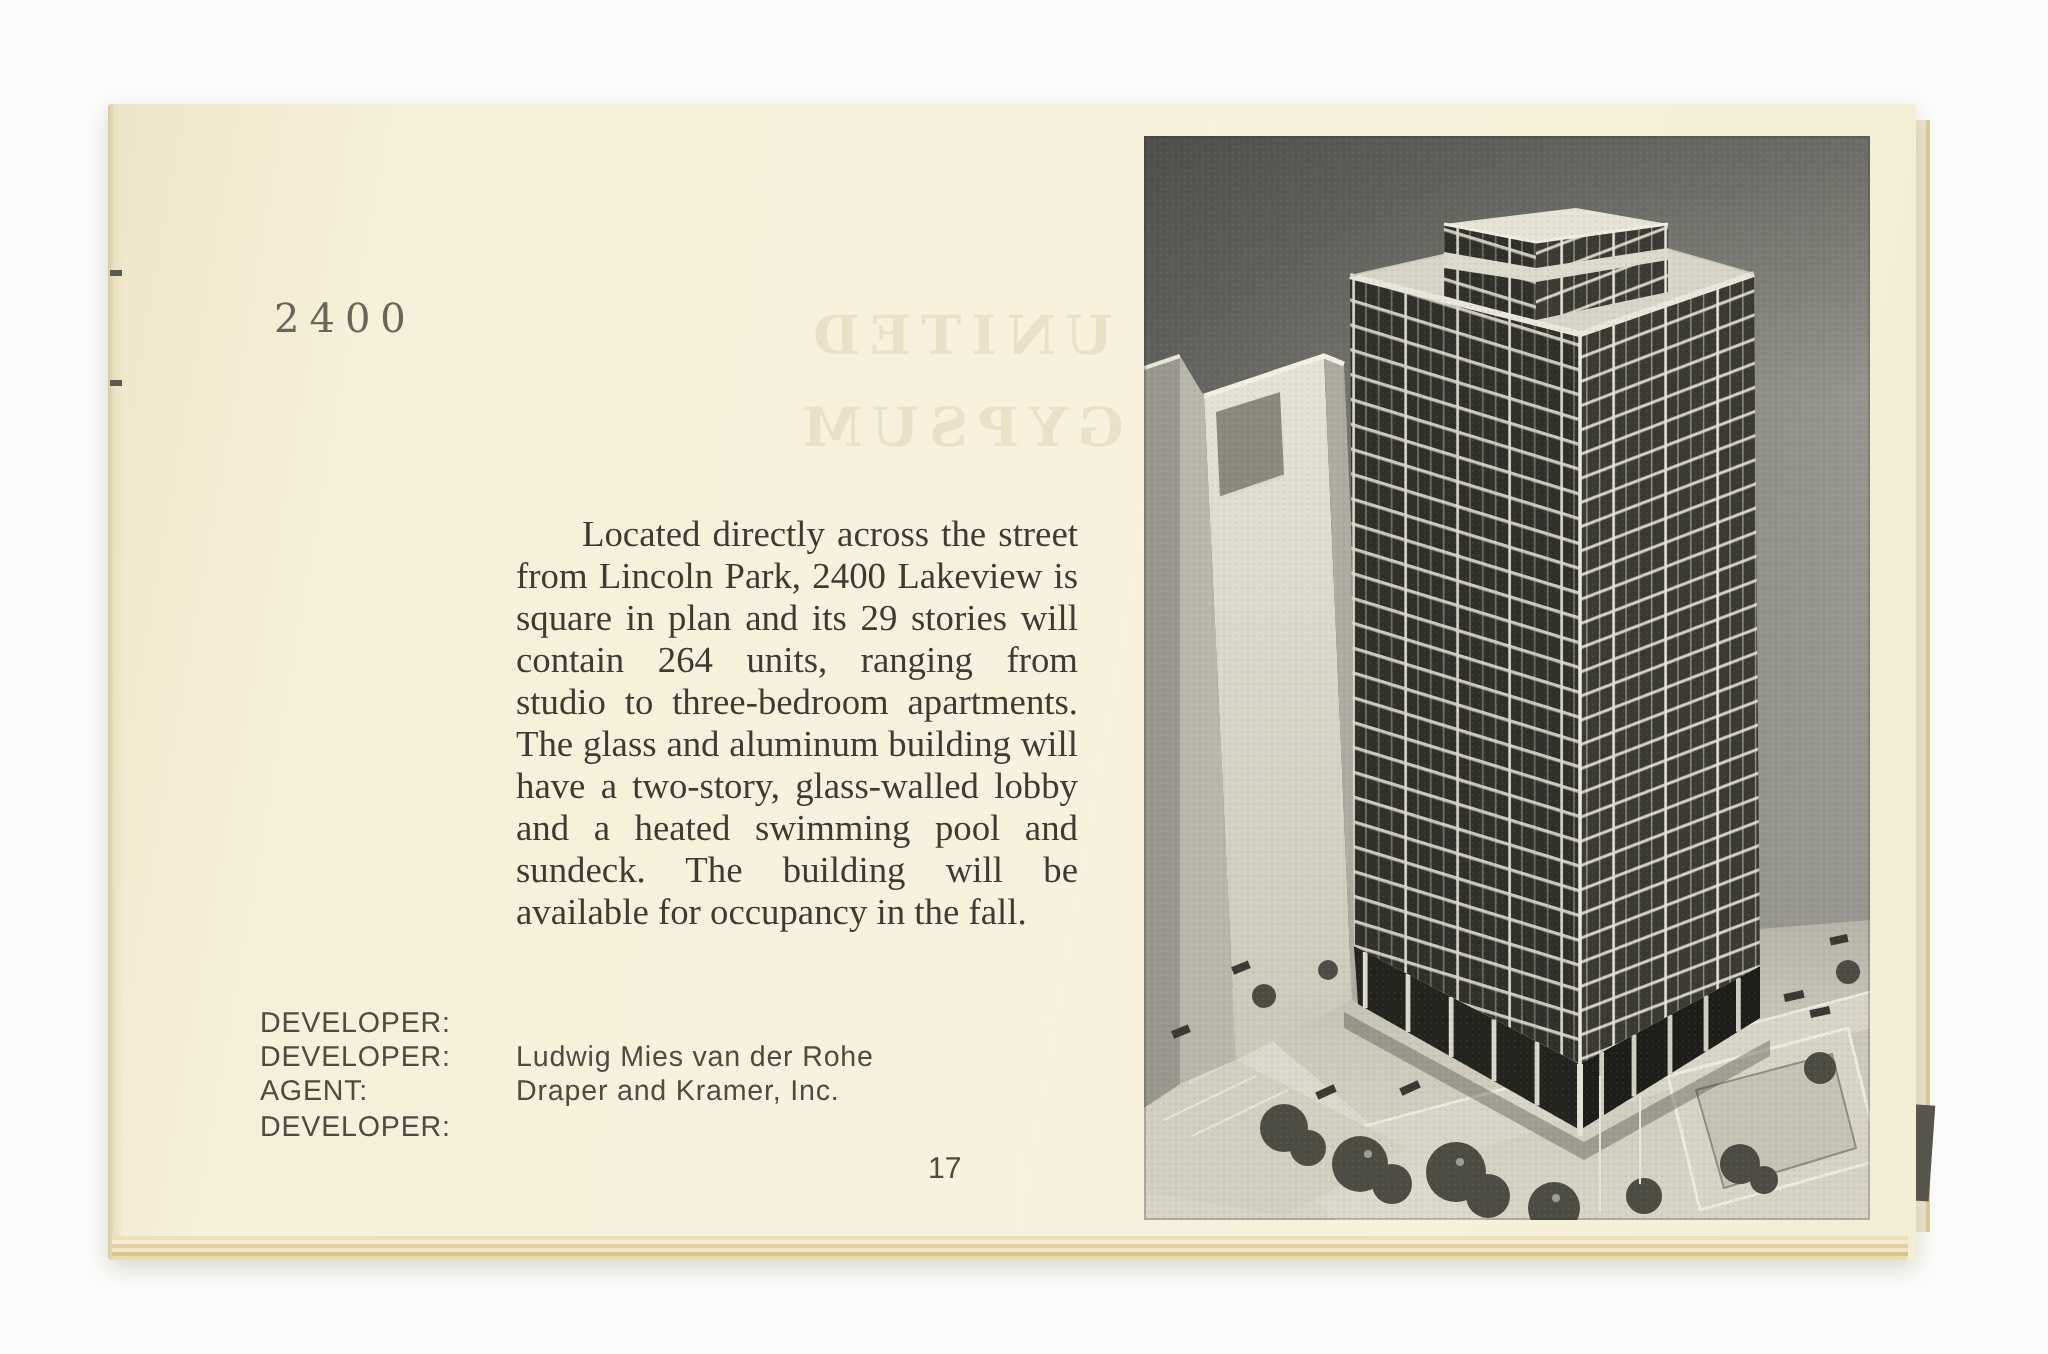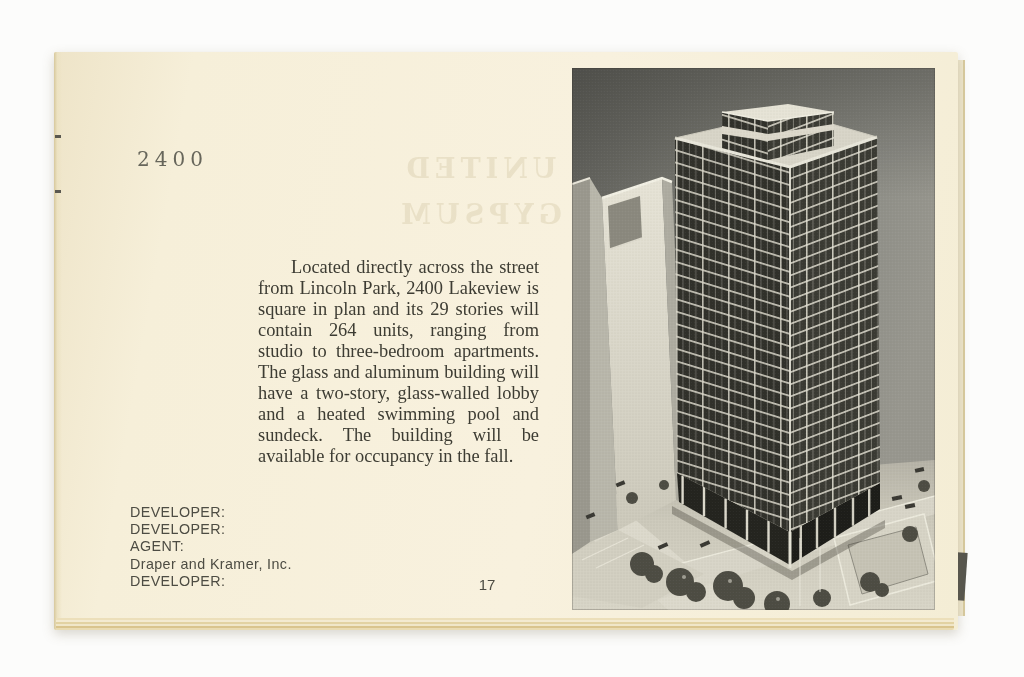--- a/index.html
+++ b/index.html
@@ -32,24 +32,24 @@
 
   .title { position:absolute; left:83px; top:78px; font-family:"DejaVu Serif", serif;
            font-size:20px; line-height:35px; letter-spacing:5px; color:#67665b;margin-top:12px; }
 
   .bodytext { position:absolute; left:176px; top:187px; width:281px;
               font-family:"Liberation Serif", serif; font-size:18.4px; line-height:21px;
               color:#3d3c33; text-align:justify; text-indent:33px;margin-left:28px; }
 
   .credits { position:absolute; left:76px; top:452px; font-family:"Liberation Sans", sans-serif;
              font-size:14.3px; line-height:17.2px; letter-spacing:0.4px; color:#4d4c43; }
-  .credit-row { display:flex;flex-direction:column; }
+  .credit-row { display:flex; }
   .credit-label { width:128px; }
 
-  .pagenum { position:absolute; left:410px; top:524px; width:46px; text-align:center;
+  .pagenum { position:absolute; left:410px; top:524px; width:46px; text-align:left;
              font-family:"Liberation Sans", sans-serif; font-size:15px; color:#4d4c43; }
 
   .photo-wrap { position:absolute; left:518px; top:16px; width:363px; height:542px; }
   .photo-wrap svg { display:block; }
 </style>
 </head>
 <body>
 
 <div class="stage">
 
@@ -73,20 +73,21 @@
     </div>
 
     <p class="bodytext">Located directly across the street from Lincoln Park, 2400 Lakeview is square in plan and its 29 stories will contain 264 units, ranging from studio to three-bedroom apartments. The glass and aluminum building will have a two-story, glass-walled lobby and a heated swimming pool and sundeck. The building will be available for occupancy in the fall.</p>
 
     <div class="credits">
       <div class="credit-row">
         <span class="credit-label">DEVELOPER:</span>
       </div>
       <div class="credit-row">
         <span class="credit-label">DEVELOPER:</span>
+        <span class="credit-value">Ludwig Mies van der Rohe</span>
       </div>
       <div class="credit-row">
         <span class="credit-label">AGENT:</span>
         <span class="credit-value">Draper and Kramer, Inc.</span>
       </div>
       <div class="credit-row">
         <span class="credit-label">DEVELOPER:</span>
       </div>
     </div>
 

